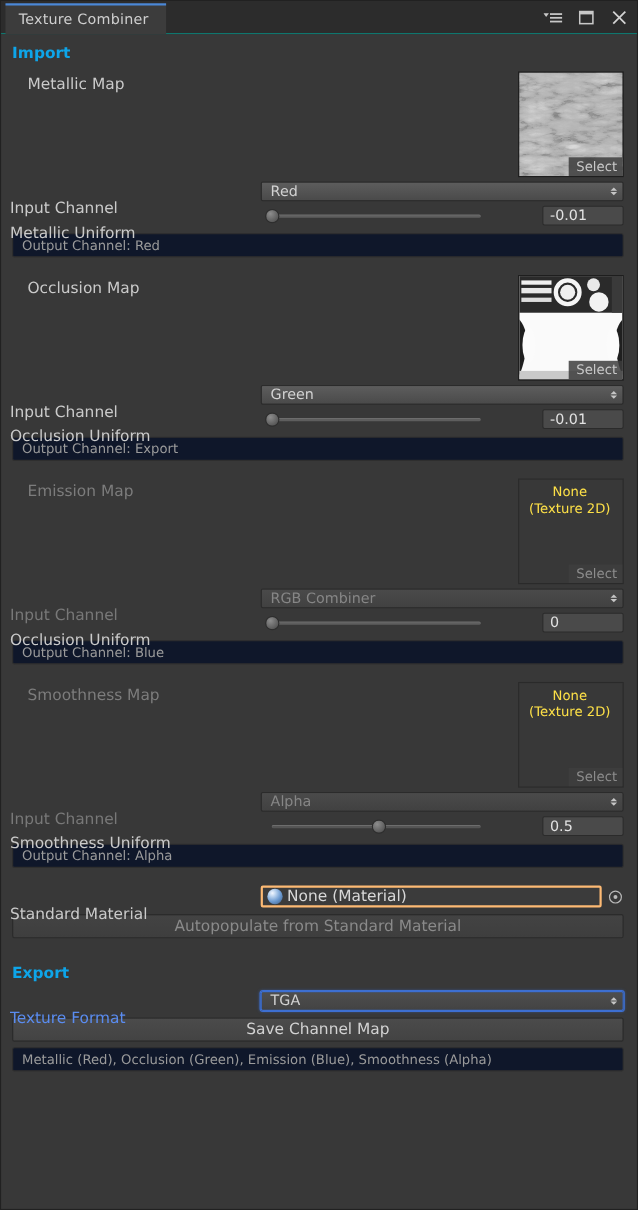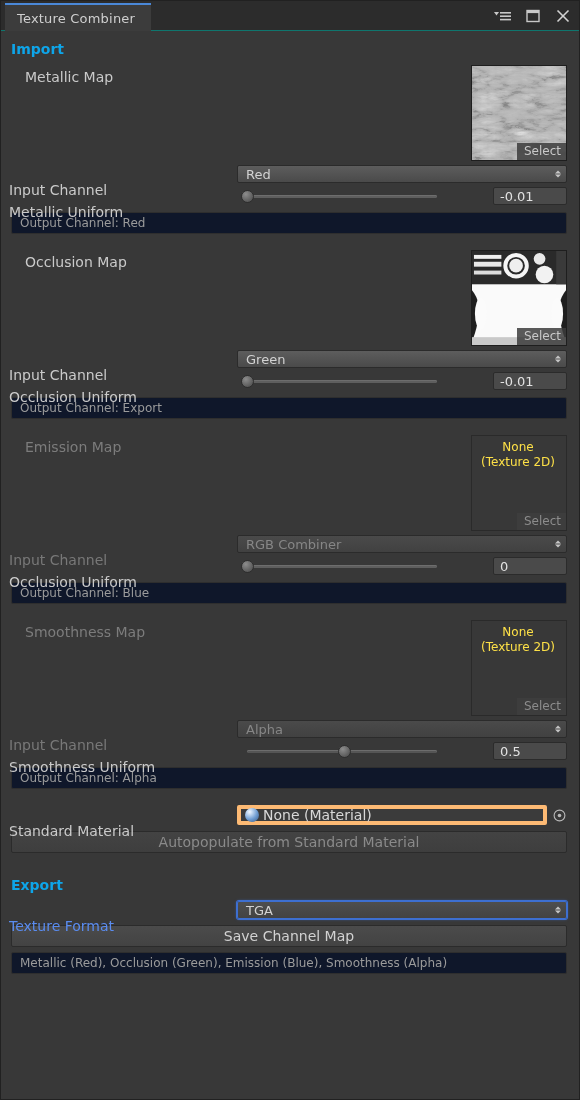--- a/index.html
+++ b/index.html
@@ -152,21 +152,21 @@
     background: #0f172a;
     border: 1px solid #2e2e2e;
     border-radius: 2px;
     display: flex; align-items: center; padding-left: 8px;
     font-size: 12px; color: #9b9b9b;
   }
 
   
   .objfield {
     flex: 1; height: 20px;
-    background: #3b3b3b; border: 4px solid #fdba74; border-radius: 2px;
+    background: #3b3b3b; border: 2px solid #fdba74; border-radius: 2px;
     display: flex; align-items: center; padding-left: 4px;
     font-size: 14px; color: #d8d8d8; gap: 4px;
   }
   .mat-sphere {
     width: 14px; height: 14px; border-radius: 50%;
     background: radial-gradient(circle at 33% 28%, #f2f7ff 0%, #bcd4ef 22%, #6d9bd1 55%, #37577f 100%);
     flex: 0 0 14px;
   }
   .picker {
     flex: 0 0 24px; display: flex; align-items: center; justify-content: center;

